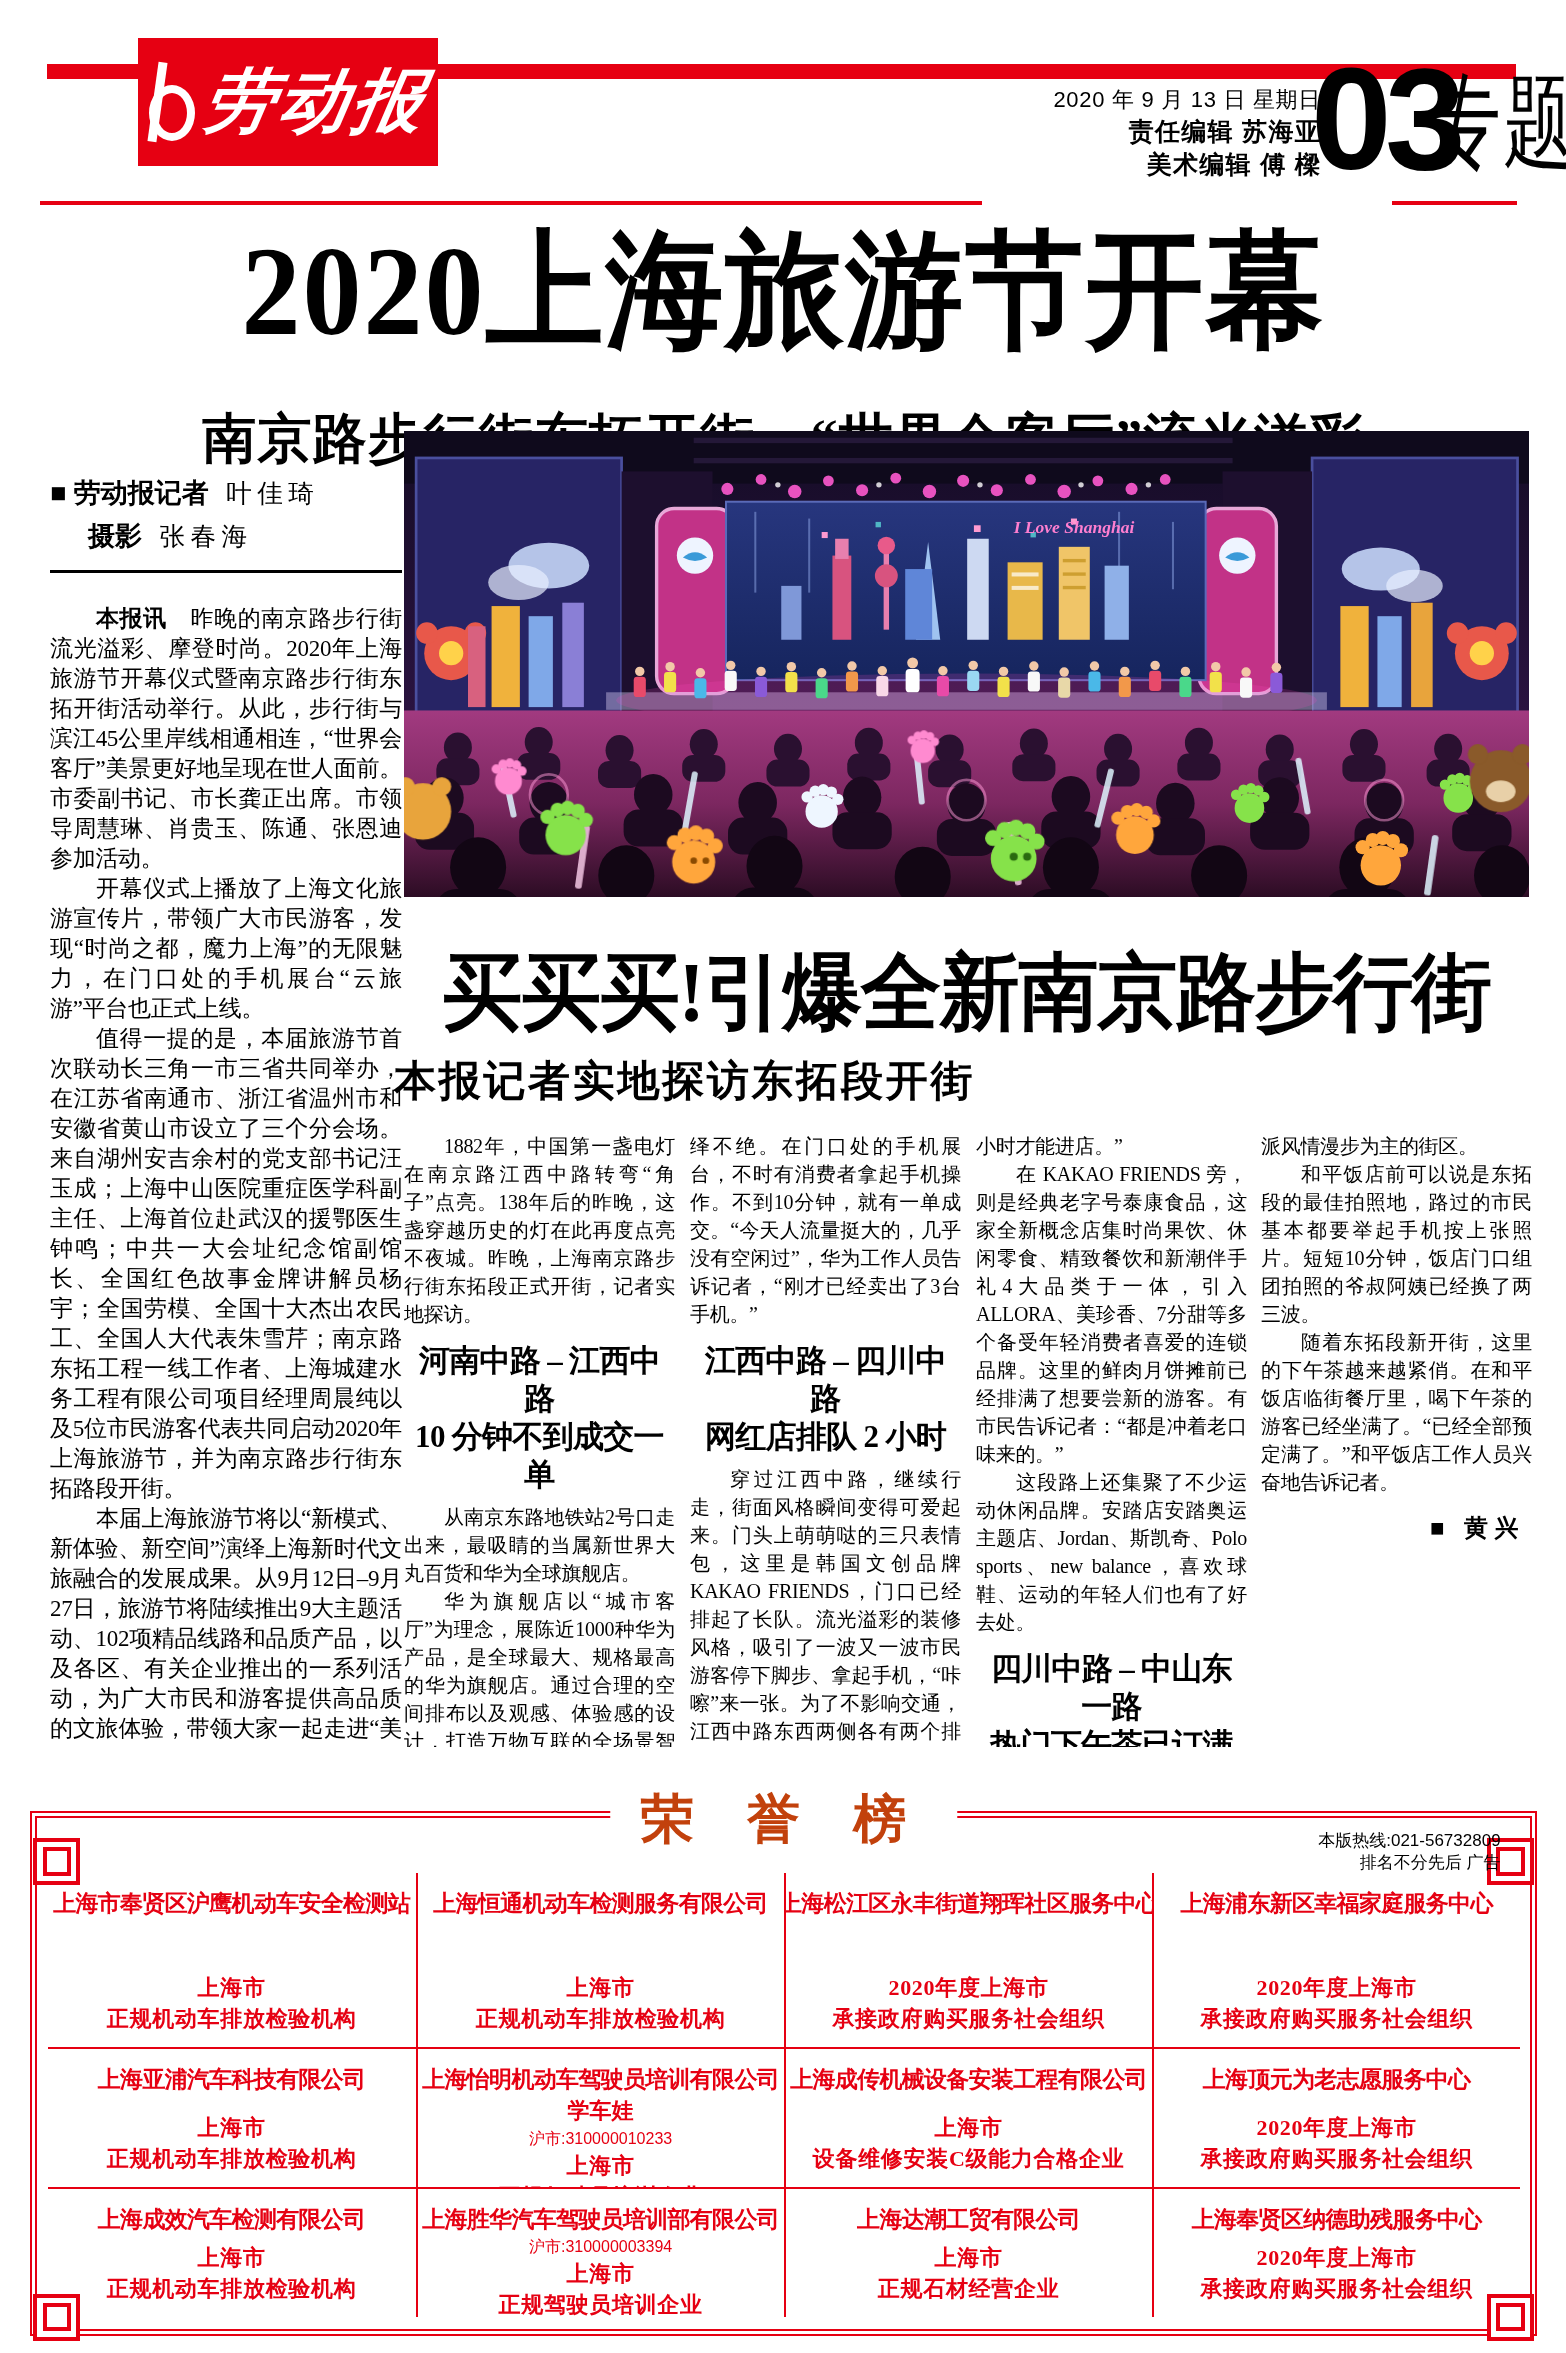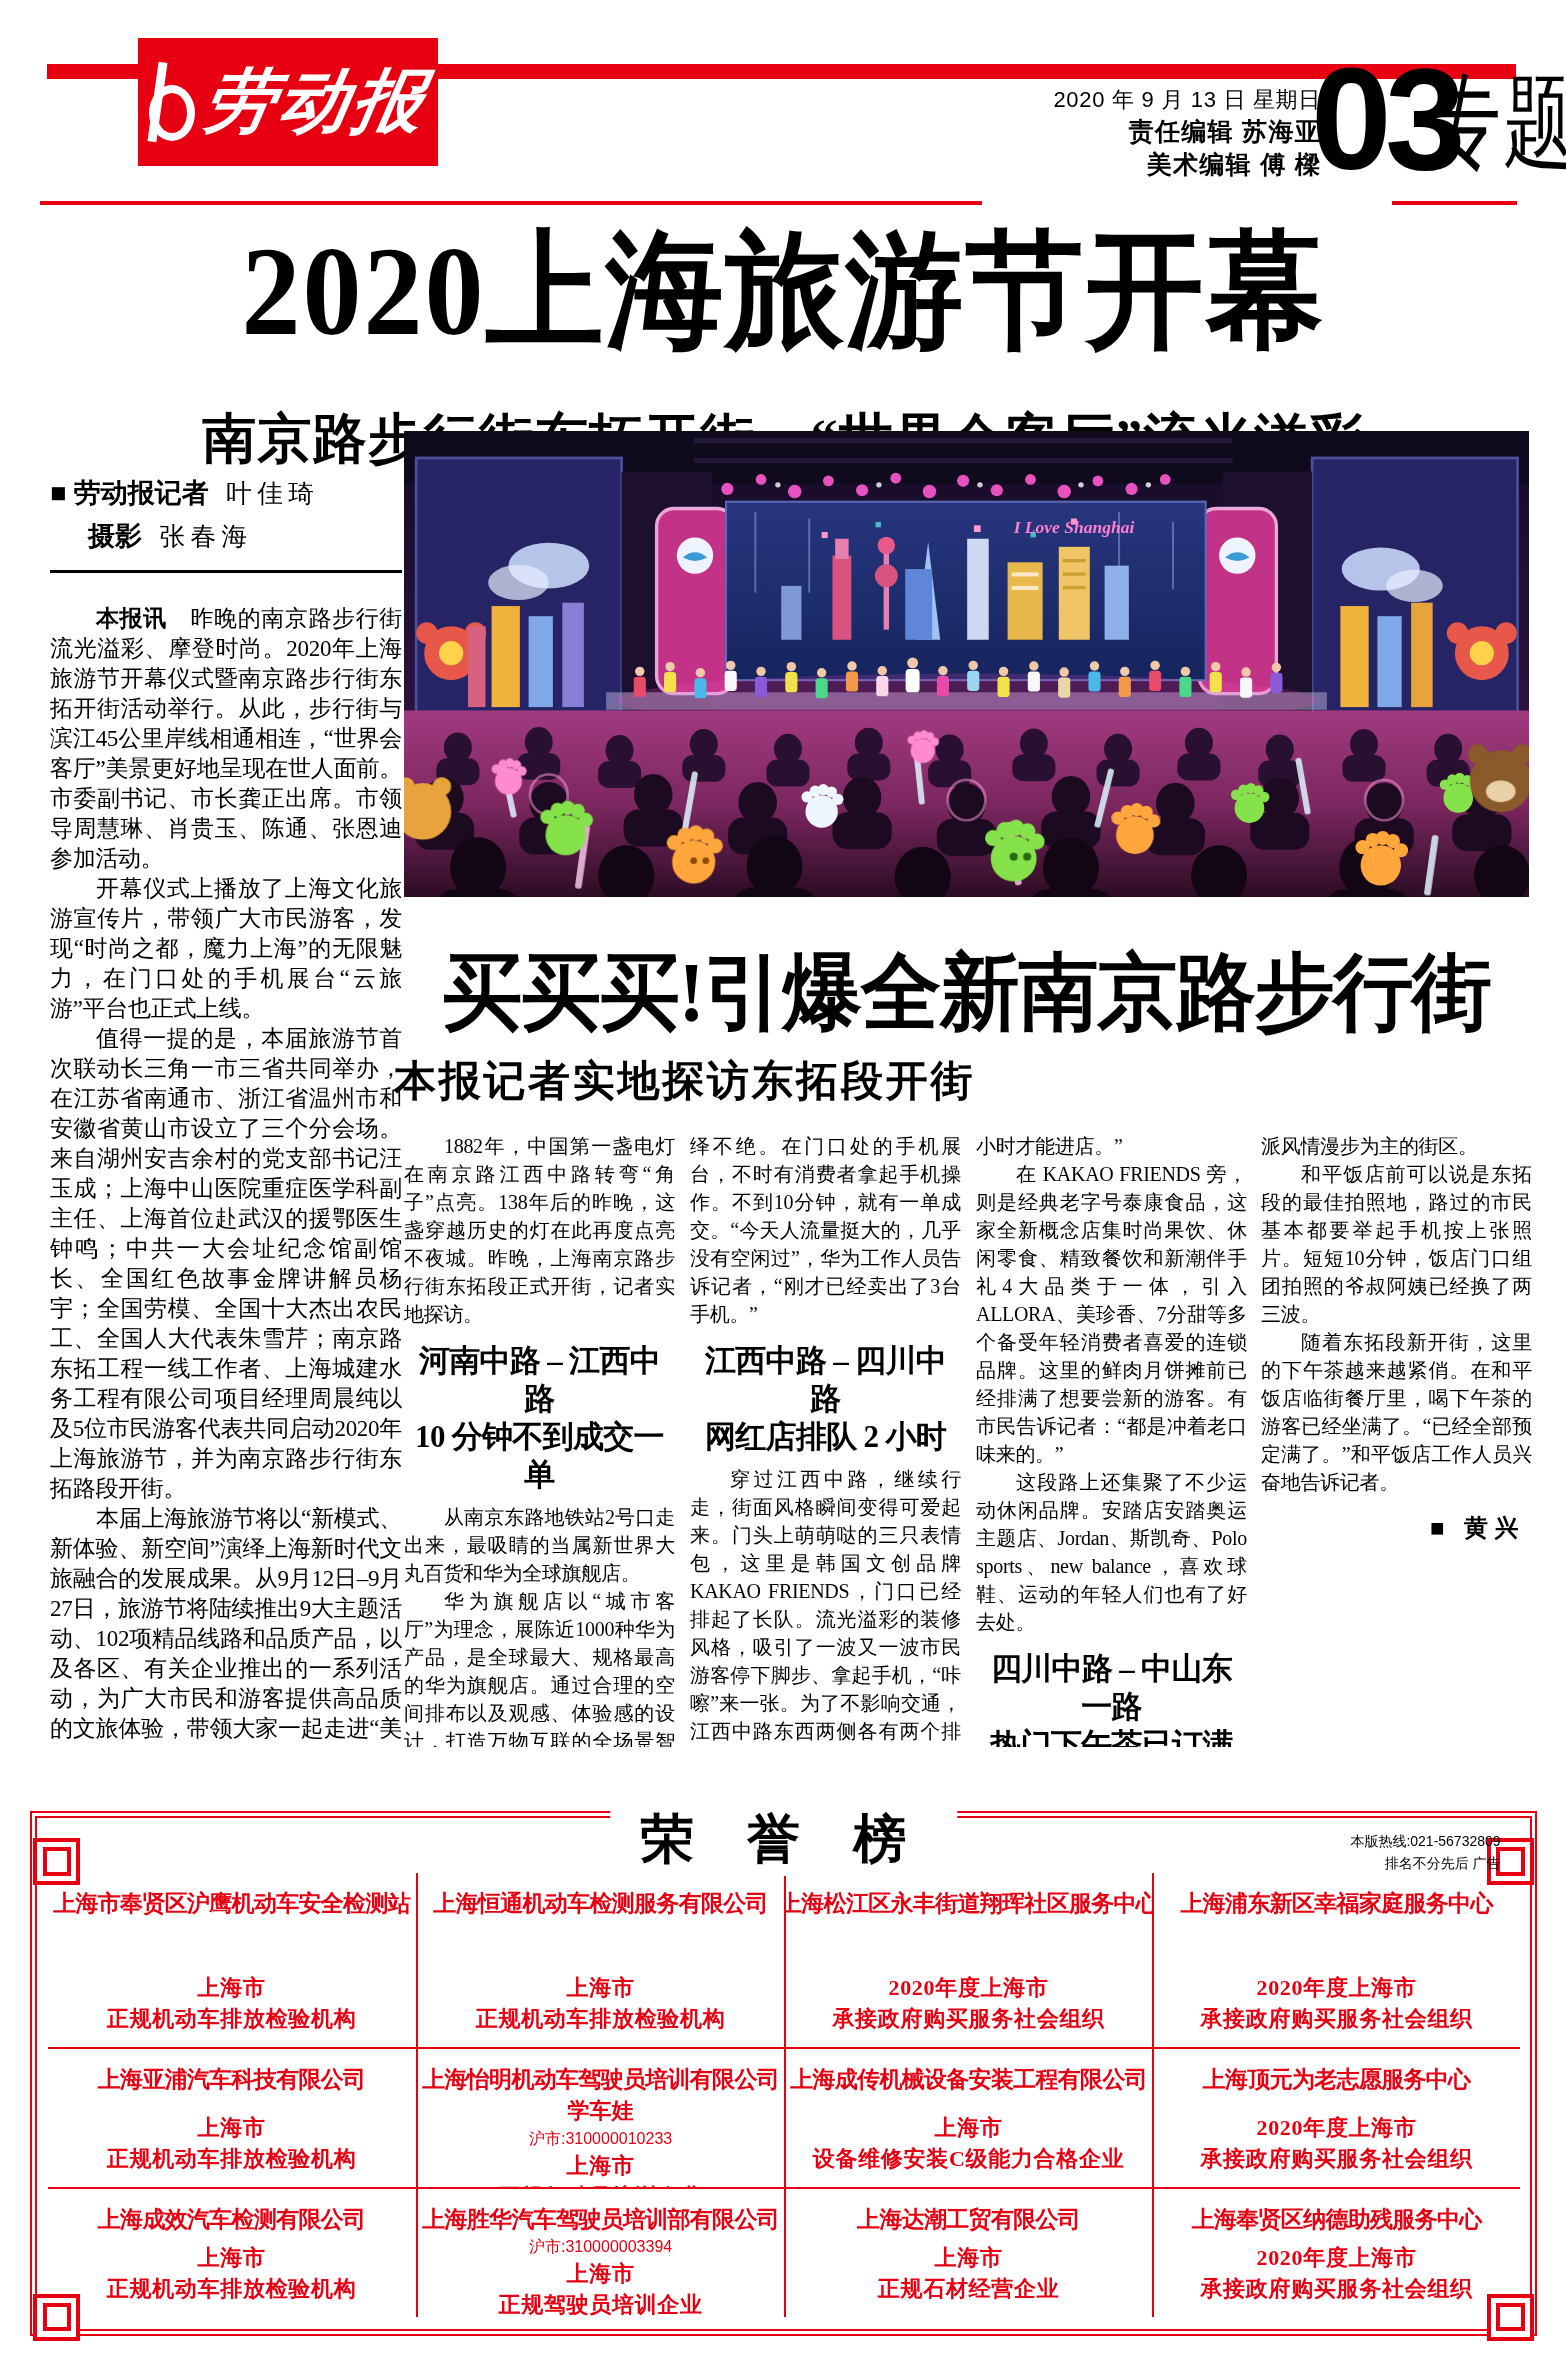--- a/index.html
+++ b/index.html
@@ -46,27 +46,27 @@
   .fcol{top:1132px;width:271px;height:615px;overflow:hidden;font-size:20px;line-height:28px;
         text-align:justify;letter-spacing:-0.3px;}
   .fcol p{margin:0;text-indent:2em;}
   .fcol p.noindent{text-indent:0;}
   .colhead{font-weight:700;text-align:center;font-size:31px;line-height:38px;margin:13.5px 0 9.4px 0;letter-spacing:-0.7px;}
   .sig{text-align:right;font-weight:700;font-size:24px;margin-top:17.5px;padding-right:6.7px;letter-spacing:6.7px;}
   
   .honor{left:23.6px;top:1772px;width:1520px;height:569px;}
   .honor-frame{position:absolute;left:6.7px;right:6.7px;top:39px;bottom:5.4px;border:7.4px double #e60012;}
   .honor-title{position:absolute;top:12px;left:50%;transform:translateX(-50%);background:#fff;
-               padding:0 31px;color:#000000;font-size:53px;font-weight:700;letter-spacing:20px;z-index:3;white-space:nowrap;margin-top:20px;}
+               padding:0 31px;color:#c2410c;font-size:53px;font-weight:700;letter-spacing:20px;z-index:3;white-space:nowrap;}
   .knot{position:absolute;width:39px;height:39px;border:4.7px solid #e60012;z-index:2;background:#fff;}
   .knot::after{content:"";position:absolute;left:5.4px;top:5.4px;right:5.4px;bottom:5.4px;border:4.7px solid #e60012;}
   .knot.tl{left:-4px;top:20px;} .knot.tr{right:-4px;top:20px;}
   .knot.bl{left:-4px;bottom:-12px;} .knot.br{right:-4px;bottom:-12px;}
   .hotline{position:absolute;right:43px;top:58px;text-align:right;z-index:3;
-           font-family:"Liberation Sans","DejaVu Sans",sans-serif;font-size:14px;line-height:22px;}
+           font-family:"Liberation Sans","DejaVu Sans",sans-serif;font-size:17px;line-height:22px;}
   .honor-grid{position:absolute;left:24px;right:24px;top:101px;bottom:24px;display:grid;
               grid-template-columns:repeat(4,1fr);grid-template-rows:174px 140px auto;color:#e60012;}
   .hcell{border-left:2px solid #e60012;border-top:2px solid #e60012;display:flex;flex-direction:column;
          align-items:center;text-align:center;padding:8px 6.7px 5.4px 6.7px;overflow:hidden;}
   .hcell.c0{border-left:none;} .hcell.r0{border-top:none;gap:16px;}
   .hname{font-family:"Liberation Sans","DejaVu Sans",sans-serif;font-weight:700;font-size:23px;
          letter-spacing:-0.7px;white-space:nowrap;margin-top:6.7px;}
   .hextra{font-family:"Liberation Sans","DejaVu Sans",sans-serif;font-weight:700;font-size:22px;margin-top:1.3px;}
   .hnote{font-family:"Liberation Sans","DejaVu Sans",sans-serif;font-size:16px;margin-top:2.7px;}
   .hsubwrap{margin-top:auto;margin-bottom:8px;font-weight:700;font-size:22px;line-height:31px;letter-spacing:0.7px;}

